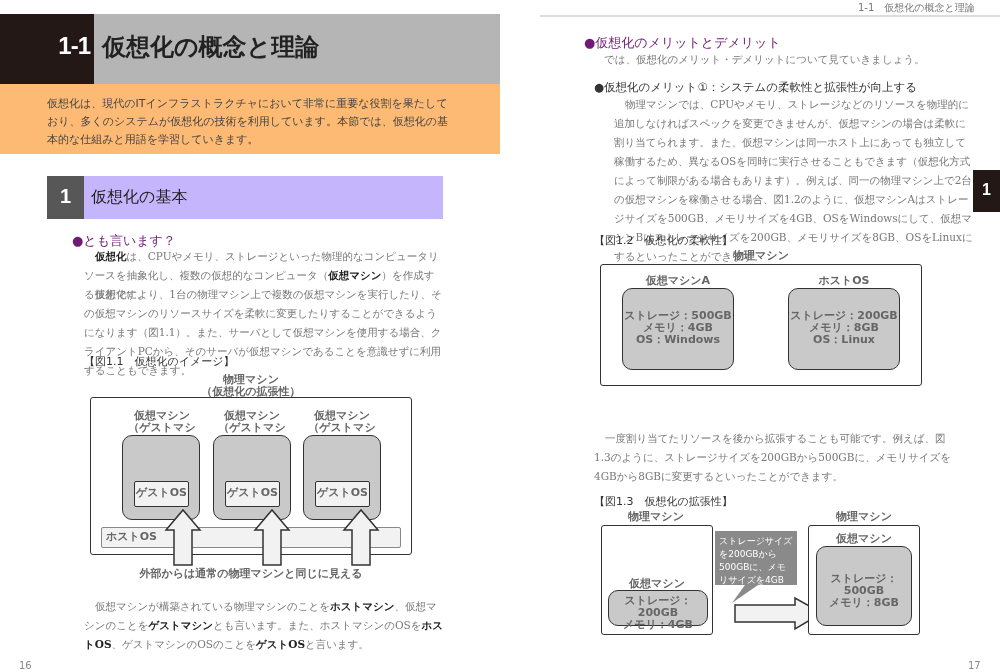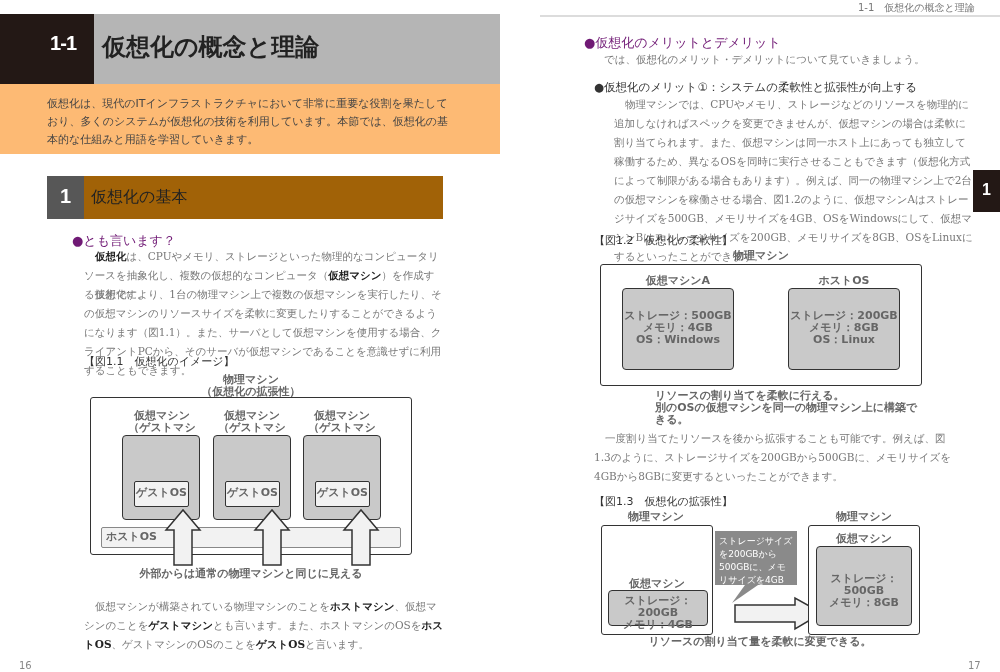--- a/index.html
+++ b/index.html
@@ -3,39 +3,39 @@
 <meta charset="utf-8">
 <style>
   * { box-sizing: border-box; margin: 0; padding: 0; }
   html, body { width: 1000px; height: 672px; overflow: hidden; background: #ffffff; }
   body { position: relative; font-family: "DejaVu Sans", sans-serif; color: #555; }
   .serif { font-family: "DejaVu Serif", serif; }
   .abs { position: absolute; }
 
   
   .chap-num-box { left: 0; top: 14px; width: 94px; height: 70px; background: #231815; }
-  .chap-num { position: absolute; right: 18px; top: 18px; color: #fff; font-weight: bold; font-size: 20px; font-family: "Liberation Sans", sans-serif; letter-spacing: -1px; }
+  .chap-num { position: absolute; right: 4px; top: 18px; color: #fff; font-weight: bold; font-size: 24px; font-family: "Liberation Sans", sans-serif; letter-spacing: -1px; }
   .chap-title-box { left: 94px; top: 14px; width: 406px; height: 70px; background: #b5b5b5; }
   .chap-title { position: absolute; left: 8px; top: 17px; font-size: 24px; font-weight: bold; color: #222; }
   .intro-box { left: 0; top: 84px; width: 500px; height: 70px; background: #fdba74; }
   .intro-text { position: absolute; left: 47px; top: 11px; width: 410px; font-size: 11px; line-height: 18px; color: #444; }
 
   .sec-num-box { left: 47px; top: 176px; width: 37px; height: 43px; background: #575757; }
   .sec-num { position: absolute; left: 0; right: 0; top: 9px; text-align: center; color: #fff; font-weight: bold; font-size: 20px; font-family: "Liberation Sans", sans-serif; }
-  .sec-title-box { left: 84px; top: 176px; width: 359px; height: 43px; background: #a16207; }
+  .sec-title-box { left: 84px; top: 176px; width: 359px; height: 43px; background: #c4b5fd; }
   .sec-title { position: absolute; left: 7px; top: 11px; font-size: 16px; color: #222; }
 
   .h-bullet { font-size: 13px; color: #701a75; }
   .body-text { font-size: 10.5px; line-height: 19px; color: #777; }
   .body-text b { color: #222; }
   .fig-cap { font-size: 11px; color: #333; }
 
   .diagram-label { font-size: 11px; color: #666; text-align: center; line-height: 12px; font-weight: bold; }
   .outline-box { border: 1.5px solid #333; border-radius: 3px; background: #fff; }
-  .gray-box { border: 1.5px solid #333; border-radius: 4px; background: #c9c9c9; }
+  .gray-box { border: 1.5px solid #333; border-radius: 10px; background: #c9c9c9; }
   .light-box { border: 1.5px solid #333; border-radius: 2px; background: #ececec; }
 
   .page-num { font-size: 10px; color: #888; }
 
   
   .running-head { font-size: 10px; color: #777; }
   .rh-line { left: 540px; top: 15px; width: 460px; height: 2px; background: #dcdcdc; }
   .thumb-tab { left: 973px; top: 170px; width: 27px; height: 42px; background: #231815; }
   .thumb-num { position: absolute; left: 0; right: 0; top: 11px; text-align: center; color: #fff; font-weight: bold; font-size: 16px; font-family: "Liberation Sans", sans-serif; }
 
@@ -146,24 +146,20 @@
     <div>OS：Windows</div>
   </div>
 
   <div class="diagram-label" style="position:absolute; left:188px; width:112px; top:27px;">ホストOS</div>
   <div class="gray-box diagram-label" style="position:absolute; left:188px; top:40px; width:112px; height:82px; padding-top:21px;">
     <div>ストレージ：200GB</div>
     <div>メモリ：8GB</div>
     <div>OS：Linux</div>
   </div>
 
-  <div class="diagram-label" style="position:absolute; left:55px; top:142px; text-align:left;">
-    <div>リソースの割り当てを柔軟に行える。</div>
-    <div>別のOSの仮想マシンを同一の物理マシン上に構築できる。</div>
-  </div>
 </div>
 
 <p class="abs body-text serif" style="left:594px; top:429px; width:362px; text-indent:11px;">一度割り当てたリソースを後から拡張することも可能です。例えば、図1.3のように、ストレージサイズを200GBから500GBに、メモリサイズを4GBから8GBに変更するといったことができます。</p>
 
 <div class="abs fig-cap" style="left:594px; top:494px;">【図1.3　仮想化の拡張性】</div>
 
 <div class="abs" style="left:600px; top:508px; width:330px; height:140px;">
 
   <div class="diagram-label" style="position:absolute; left:0; width:112px; top:3px;">物理マシン</div>
   <div class="outline-box" style="position:absolute; left:1px; top:17px; width:112px; height:110px;"></div>
@@ -180,16 +176,15 @@
   </svg>
 
   <div class="diagram-label" style="position:absolute; left:208px; width:112px; top:3px;">物理マシン</div>
   <div class="outline-box" style="position:absolute; left:208px; top:17px; width:112px; height:110px;"></div>
   <div class="diagram-label" style="position:absolute; left:208px; width:112px; top:25px;">仮想マシン</div>
   <div class="gray-box diagram-label" style="position:absolute; left:216px; top:38px; width:96px; height:80px; padding-top:26px;">
     <div>ストレージ：500GB</div>
     <div>メモリ：8GB</div>
   </div>
 
-  <div class="diagram-label" style="position:absolute; left:0; width:320px; top:128px;">リソースの割り当て量を柔軟に変更できる。</div>
 </div>
 
 <div class="abs page-num" style="left:968px; top:660px;">17</div>
 
 </body></html>

